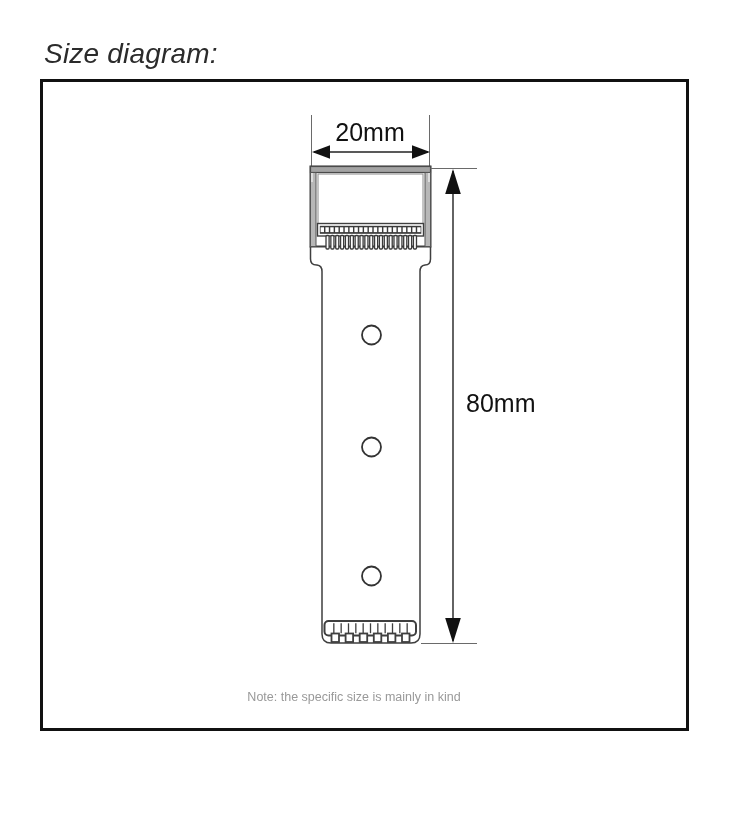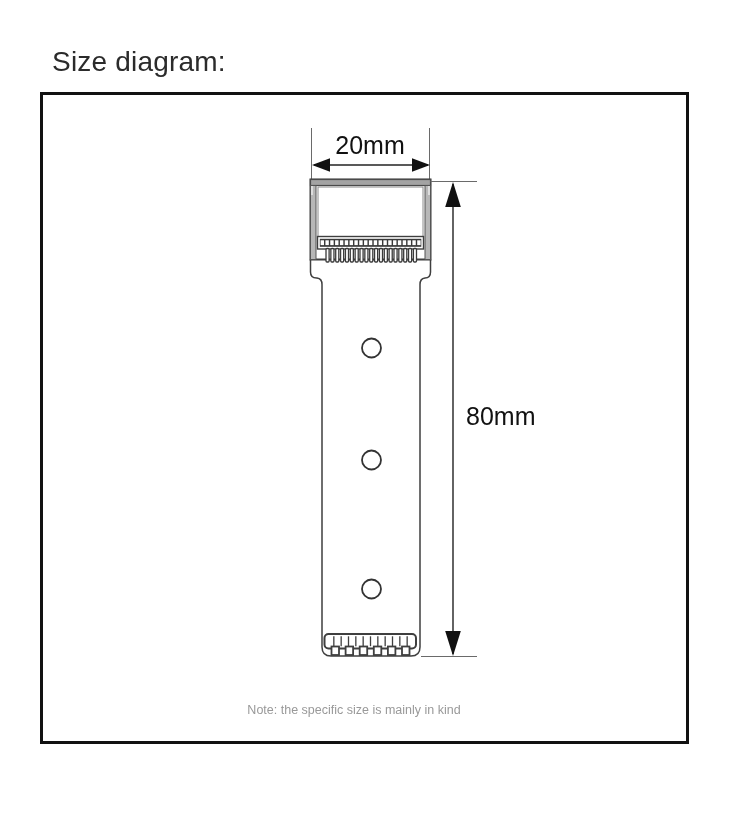--- a/index.html
+++ b/index.html
@@ -1,25 +1,25 @@
 <!DOCTYPE html>
 <html><head>
 <meta charset="utf-8">
 <style>
   html,body{margin:0;padding:0;}
   body{
     width:751px;height:833px;position:relative;background:#ffffff;
     font-family:"Liberation Sans", sans-serif;overflow:hidden;
   }
   .page-title{
-    position:absolute;left:40px;top:34px;margin:12px;
-    font-size:28px;font-weight:400;color:#2b2b2b;letter-spacing:.2px;
+    position:absolute;left:40px;top:34px;margin:4px;
+    font-size:28px;font-weight:400;color:#2b2b2b;letter-spacing:.2px;font-style:italic;
   }
   .frame{
-    position:absolute;left:40px;top:92px;width:649px;height:652px;
+    position:absolute;left:40px;top:79px;width:649px;height:652px;
     border:3px solid #111111;box-sizing:border-box;background:#ffffff;
   }
   .frame svg{display:block;}
   text{font-family:"Liberation Sans", sans-serif;}
   .dim-label{font-size:25px;fill:#111111;}
   .note-label{font-size:12.5px;fill:#999999;}
 </style>
 </head>
 <body>
 

